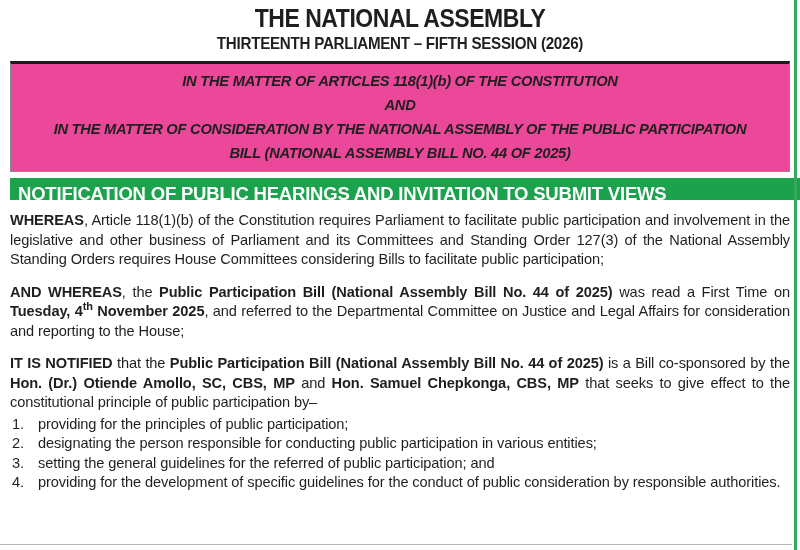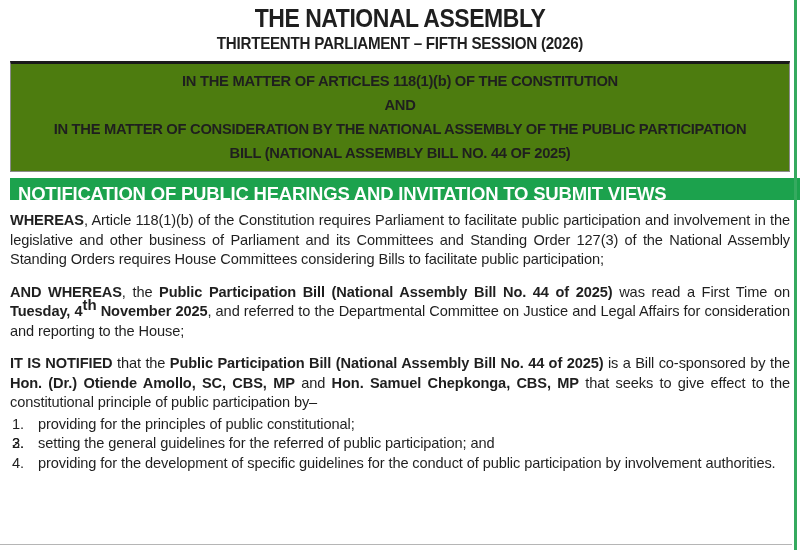--- a/index.html
+++ b/index.html
@@ -65,21 +65,21 @@
   .content { margin:0 10px 0 10px; }
 
   .body-par {
     margin:11px 0 0 0;
     font-size:14.6px;
     line-height:19.5px;
     letter-spacing:-0.1px;
     text-align:justify;
   }
   .body-par + .body-par { margin-top:13px; }
-  sup { font-size:15px; line-height:0; vertical-align:super; }
+  sup { font-size:11px; line-height:0; vertical-align:super; }
 
   .obj-list { margin:2px 0 0 0; }
   .li {
     position:relative;
     padding-left:28px;
     font-size:14.6px;
     line-height:19.5px;
     letter-spacing:-0.1px;
     text-align:left;
   }
@@ -94,35 +94,35 @@
 </head>
 <body>
 
 <div class="sheet">
 
   <div class="green-edge" style="background: rgb(53, 170, 95);"></div>
 
   <h1 class="page-title">THE NATIONAL ASSEMBLY</h1>
   <h2 class="page-subtitle">THIRTEENTH PARLIAMENT – FIFTH SESSION (2026)</h2>
 
-  <div class="matter-box" style="background: #4d7c0f;">
+  <div class="matter-box" style="background: #ec4899; font-style: italic;">
     <div class="matter-line">IN THE MATTER OF ARTICLES 118(1)(b) OF THE CONSTITUTION</div>
     <div class="matter-line">AND</div>
     <div class="matter-line">IN THE MATTER OF CONSIDERATION BY THE NATIONAL ASSEMBLY OF THE PUBLIC PARTICIPATION BILL (NATIONAL ASSEMBLY BILL NO. 44 OF 2025)</div>
   </div>
 
   <div class="banner" style="background: rgb(28, 162, 77); color: rgb(255, 255, 255);">NOTIFICATION OF PUBLIC HEARINGS AND INVITATION TO SUBMIT VIEWS</div>
 
   <div class="content">
     <p class="body-par"><span style="font-weight: bold;">WHEREAS</span><span>, Article 118(1)(b) of the Constitution requires Parliament to facilitate public participation and involvement in the legislative and other business of Parliament and its Committees and Standing Order 127(3) of the National Assembly Standing Orders requires House Committees considering Bills to facilitate public participation;</span></p>
     <p class="body-par"><span style="font-weight: bold;">AND WHEREAS</span><span>, the </span><span style="font-weight: bold;">Public Participation Bill (National Assembly Bill No. 44 of 2025)</span><span> was read a First Time on </span><span style="font-weight: bold;">Tuesday, 4</span><sup style="font-weight: bold;">th</sup><span style="font-weight: bold;"> November 2025</span><span>, and referred to the Departmental Committee on Justice and Legal Affairs for consideration and reporting to the House;</span></p>
     <p class="body-par"><span style="font-weight: bold;">IT IS NOTIFIED</span><span> that the </span><span style="font-weight: bold;">Public Participation Bill (National Assembly Bill No. 44 of 2025)</span><span> is a Bill co-sponsored by the </span><span style="font-weight: bold;">Hon. (Dr.) Otiende Amollo, SC, CBS, MP</span><span> and </span><span style="font-weight: bold;">Hon. Samuel Chepkonga, CBS, MP</span><span> that seeks to give effect to the constitutional principle of public participation by–</span></p>
     <div class="obj-list">
-        <div class="li"><span class="num">1.</span><span>providing for the principles of public constitutional;</span></div>
-        <div class="li"><span class="num">2.</span></div>
+        <div class="li"><span class="num">1.</span><span>providing for the principles of public participation;</span></div>
+        <div class="li"><span class="num">2.</span><span>designating the person responsible for conducting public participation in various entities;</span></div>
         <div class="li"><span class="num">3.</span><span>setting the general guidelines for the referred of public participation; and</span></div>
-        <div class="li"><span class="num">4.</span><span>providing for the development of specific guidelines for the conduct of public participation by involvement authorities.</span></div>
+        <div class="li"><span class="num">4.</span><span>providing for the development of specific guidelines for the conduct of public consideration by responsible authorities.</span></div>
       </div>
   </div>
 
   <div class="bottom-rule" style="background: rgb(181, 181, 181);"></div>
 
 </div>
 
 </body></html>

